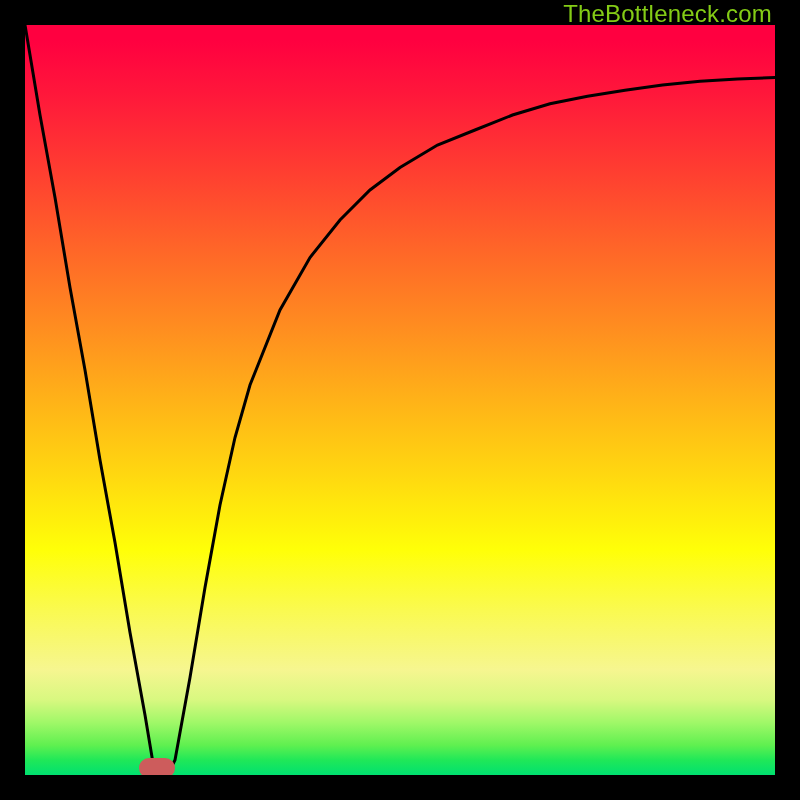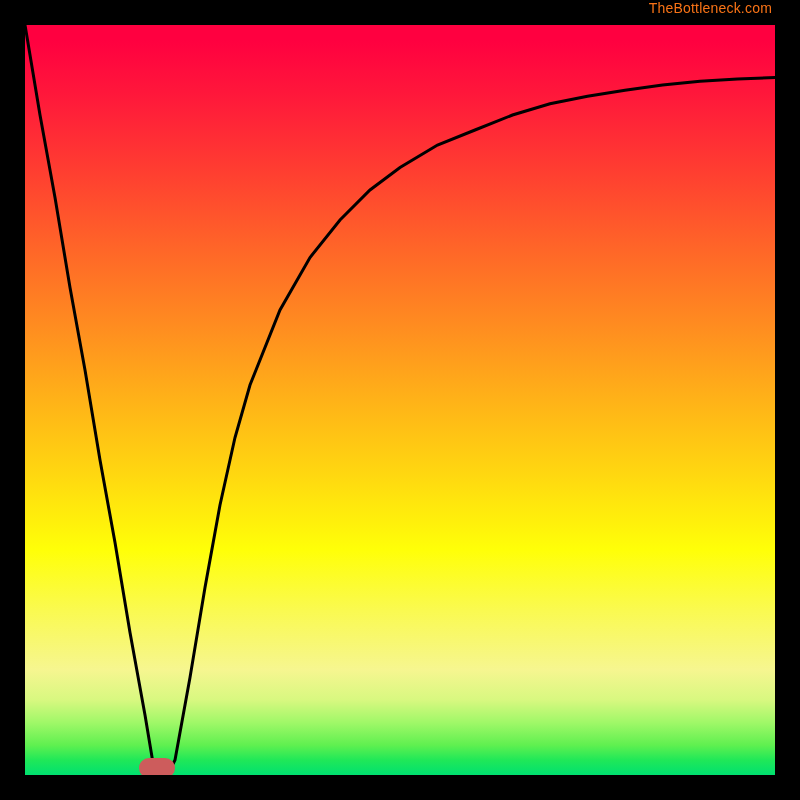--- a/index.html
+++ b/index.html
@@ -50,22 +50,22 @@
       #a0f868 93%,
       #60f050 96%,
       #20e858 98%,
       #00e070 100%
     );
   }
   .watermark {
     position: absolute;
     top: 0;
     right: 28px;
-    color: #f97316;
-    font-size: 14px;
+    color: #84cc16;
+    font-size: 24px;
     font-weight: 500;
     letter-spacing: 0.2px;
     user-select: none;
   }
   .marker {
     position: absolute;
     width: 36px;
     height: 20px;
     border-radius: 12px;
     background: #cd5c5c;

